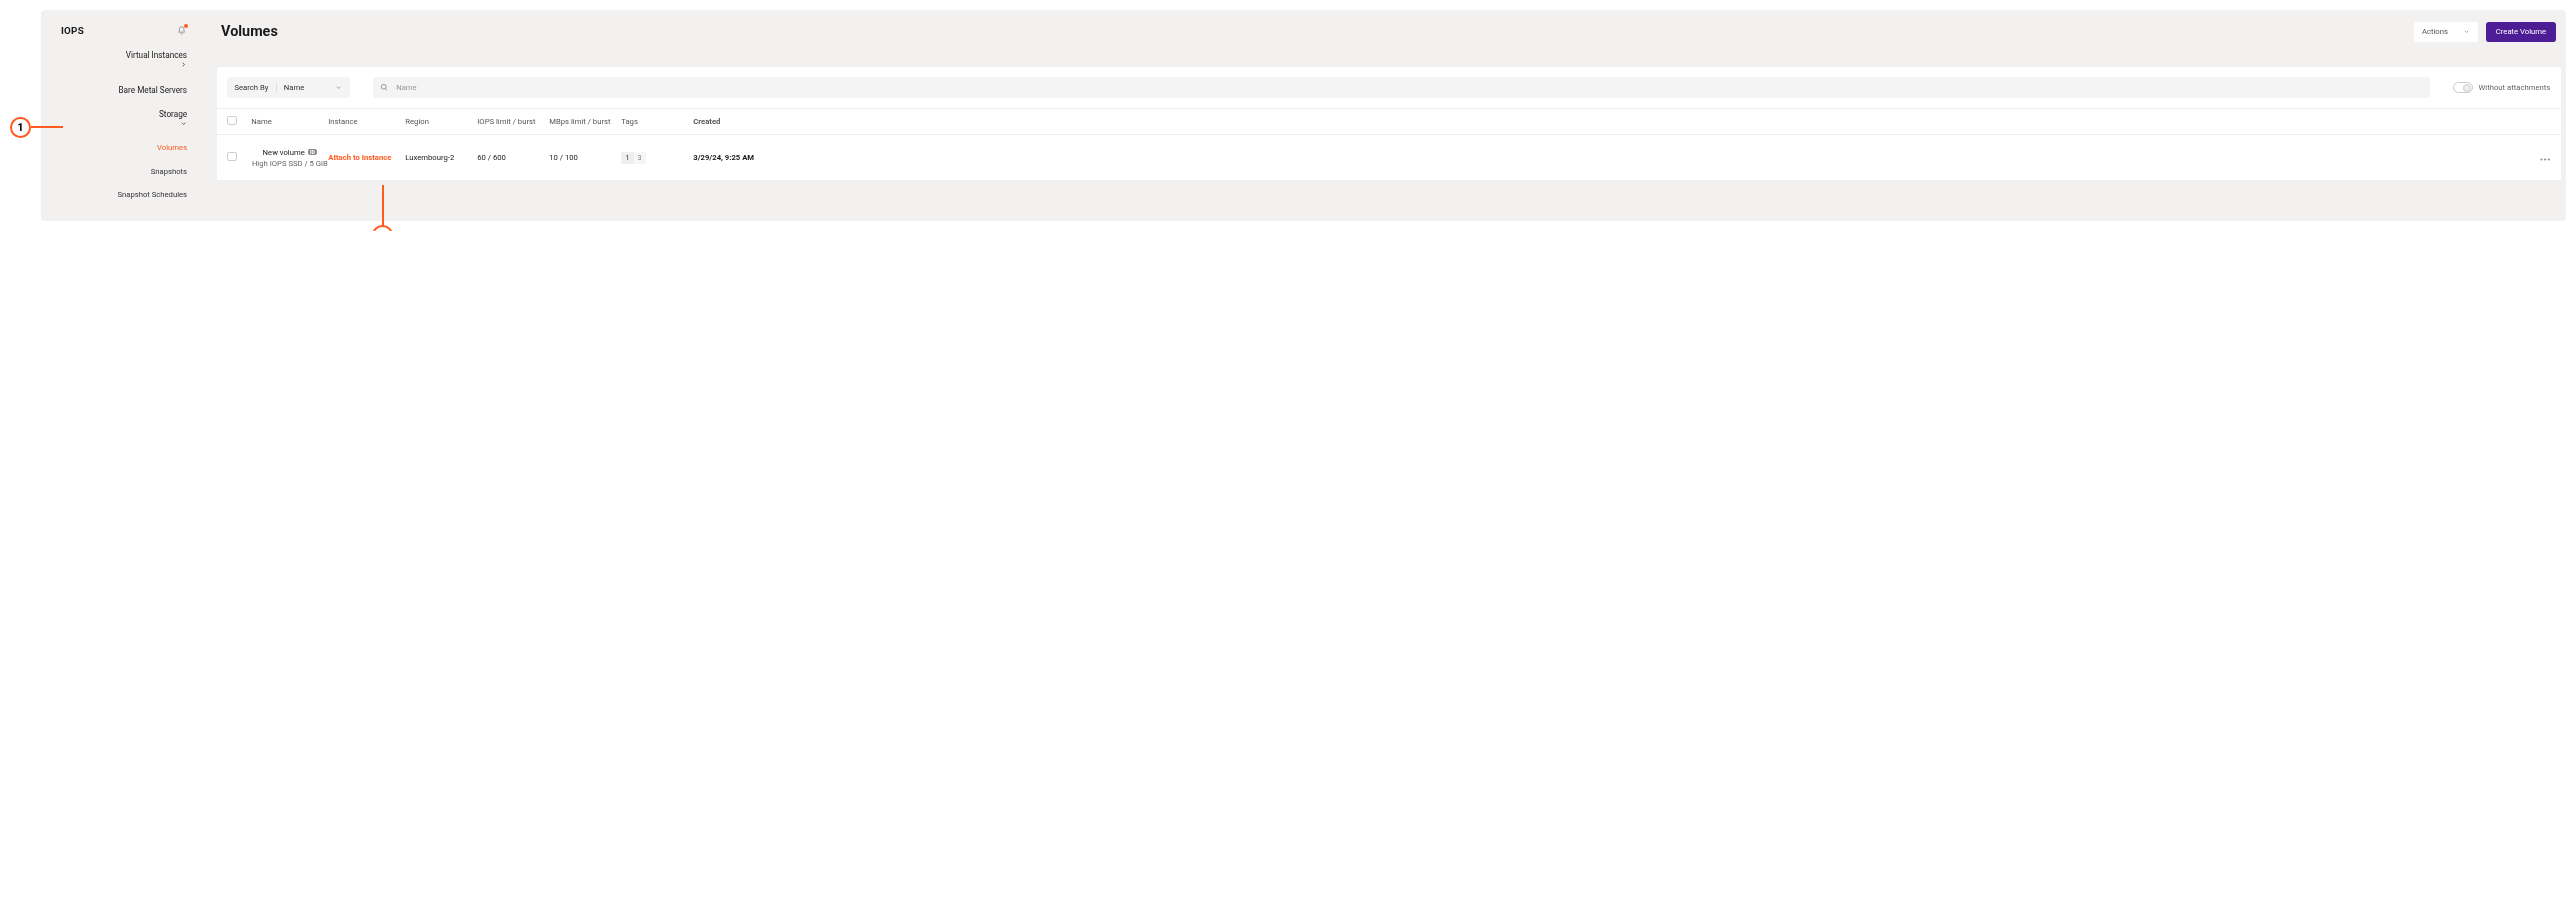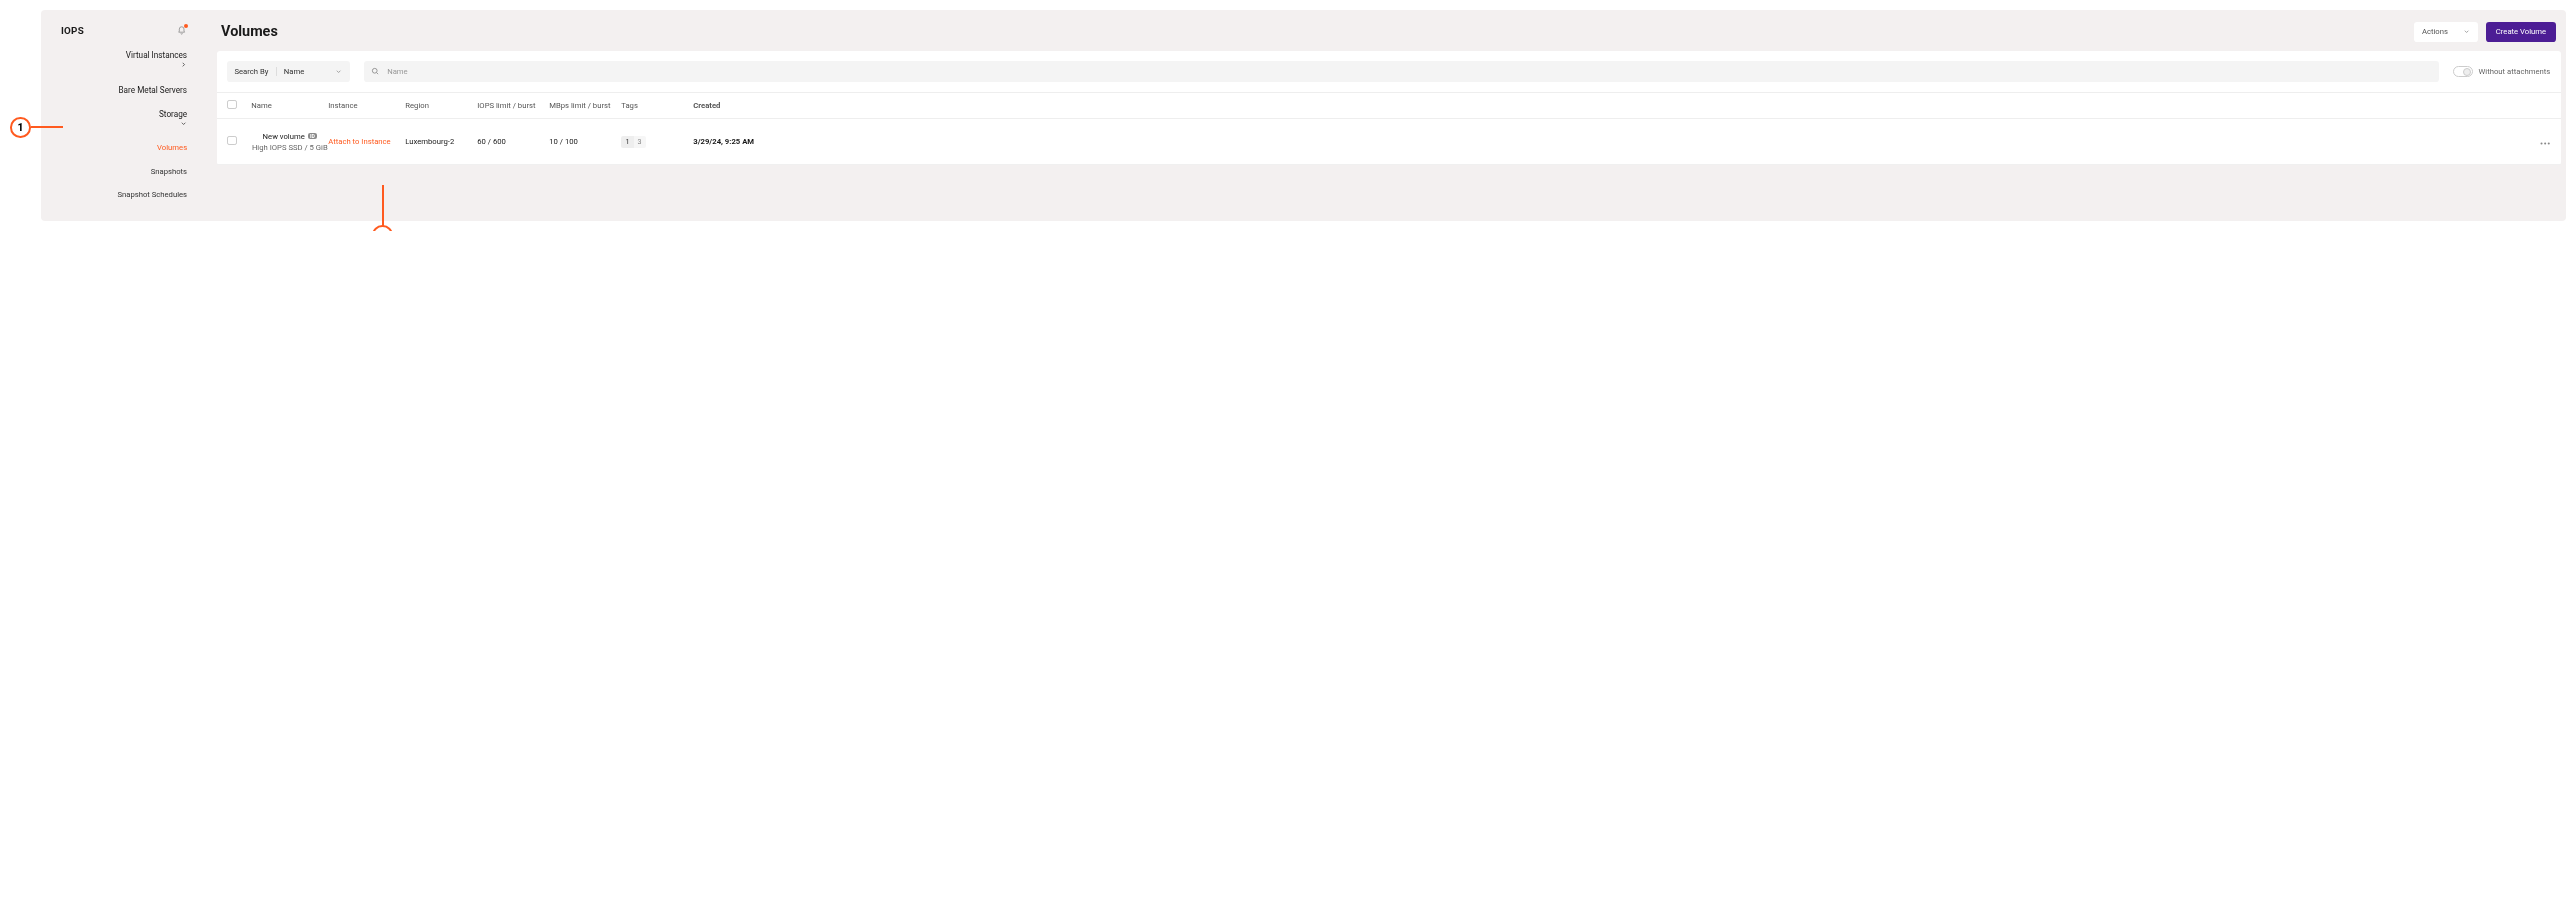--- a/index.html
+++ b/index.html
@@ -113,22 +113,23 @@
   
   
   .panel {
     background: #fff;
     border-radius: 3.1px;
     padding: 0;
   }
   .filter-row {
     display: flex;
     align-items: center;
-    gap: 14px;
+    gap: 23px;
     padding: 9.3px 10.3px;
+    margin-top: 16px;
   }
   .search-by {
     display: inline-flex;
     align-items: center;
     background: #f4f4f4;
     border-radius: 3.1px;
     height: 21.6px;
     padding: 0 7.2px;
     gap: 0;
   }
@@ -258,20 +259,21 @@
   }
   .vol-sub {
     color: #666;
     font-size: 7.7px;
   }
   
   .attach-link {
     color: #ff5a1f;
     cursor: pointer;
     font-size: 7.7px;
+    font-weight: bold;
   }
   
   .tag-pair {
     display: inline-flex;
     border-radius: 2.1px;
     overflow: hidden;
     font-size: 7.2px;
   }
   .tag-k {
     background: #eee;

